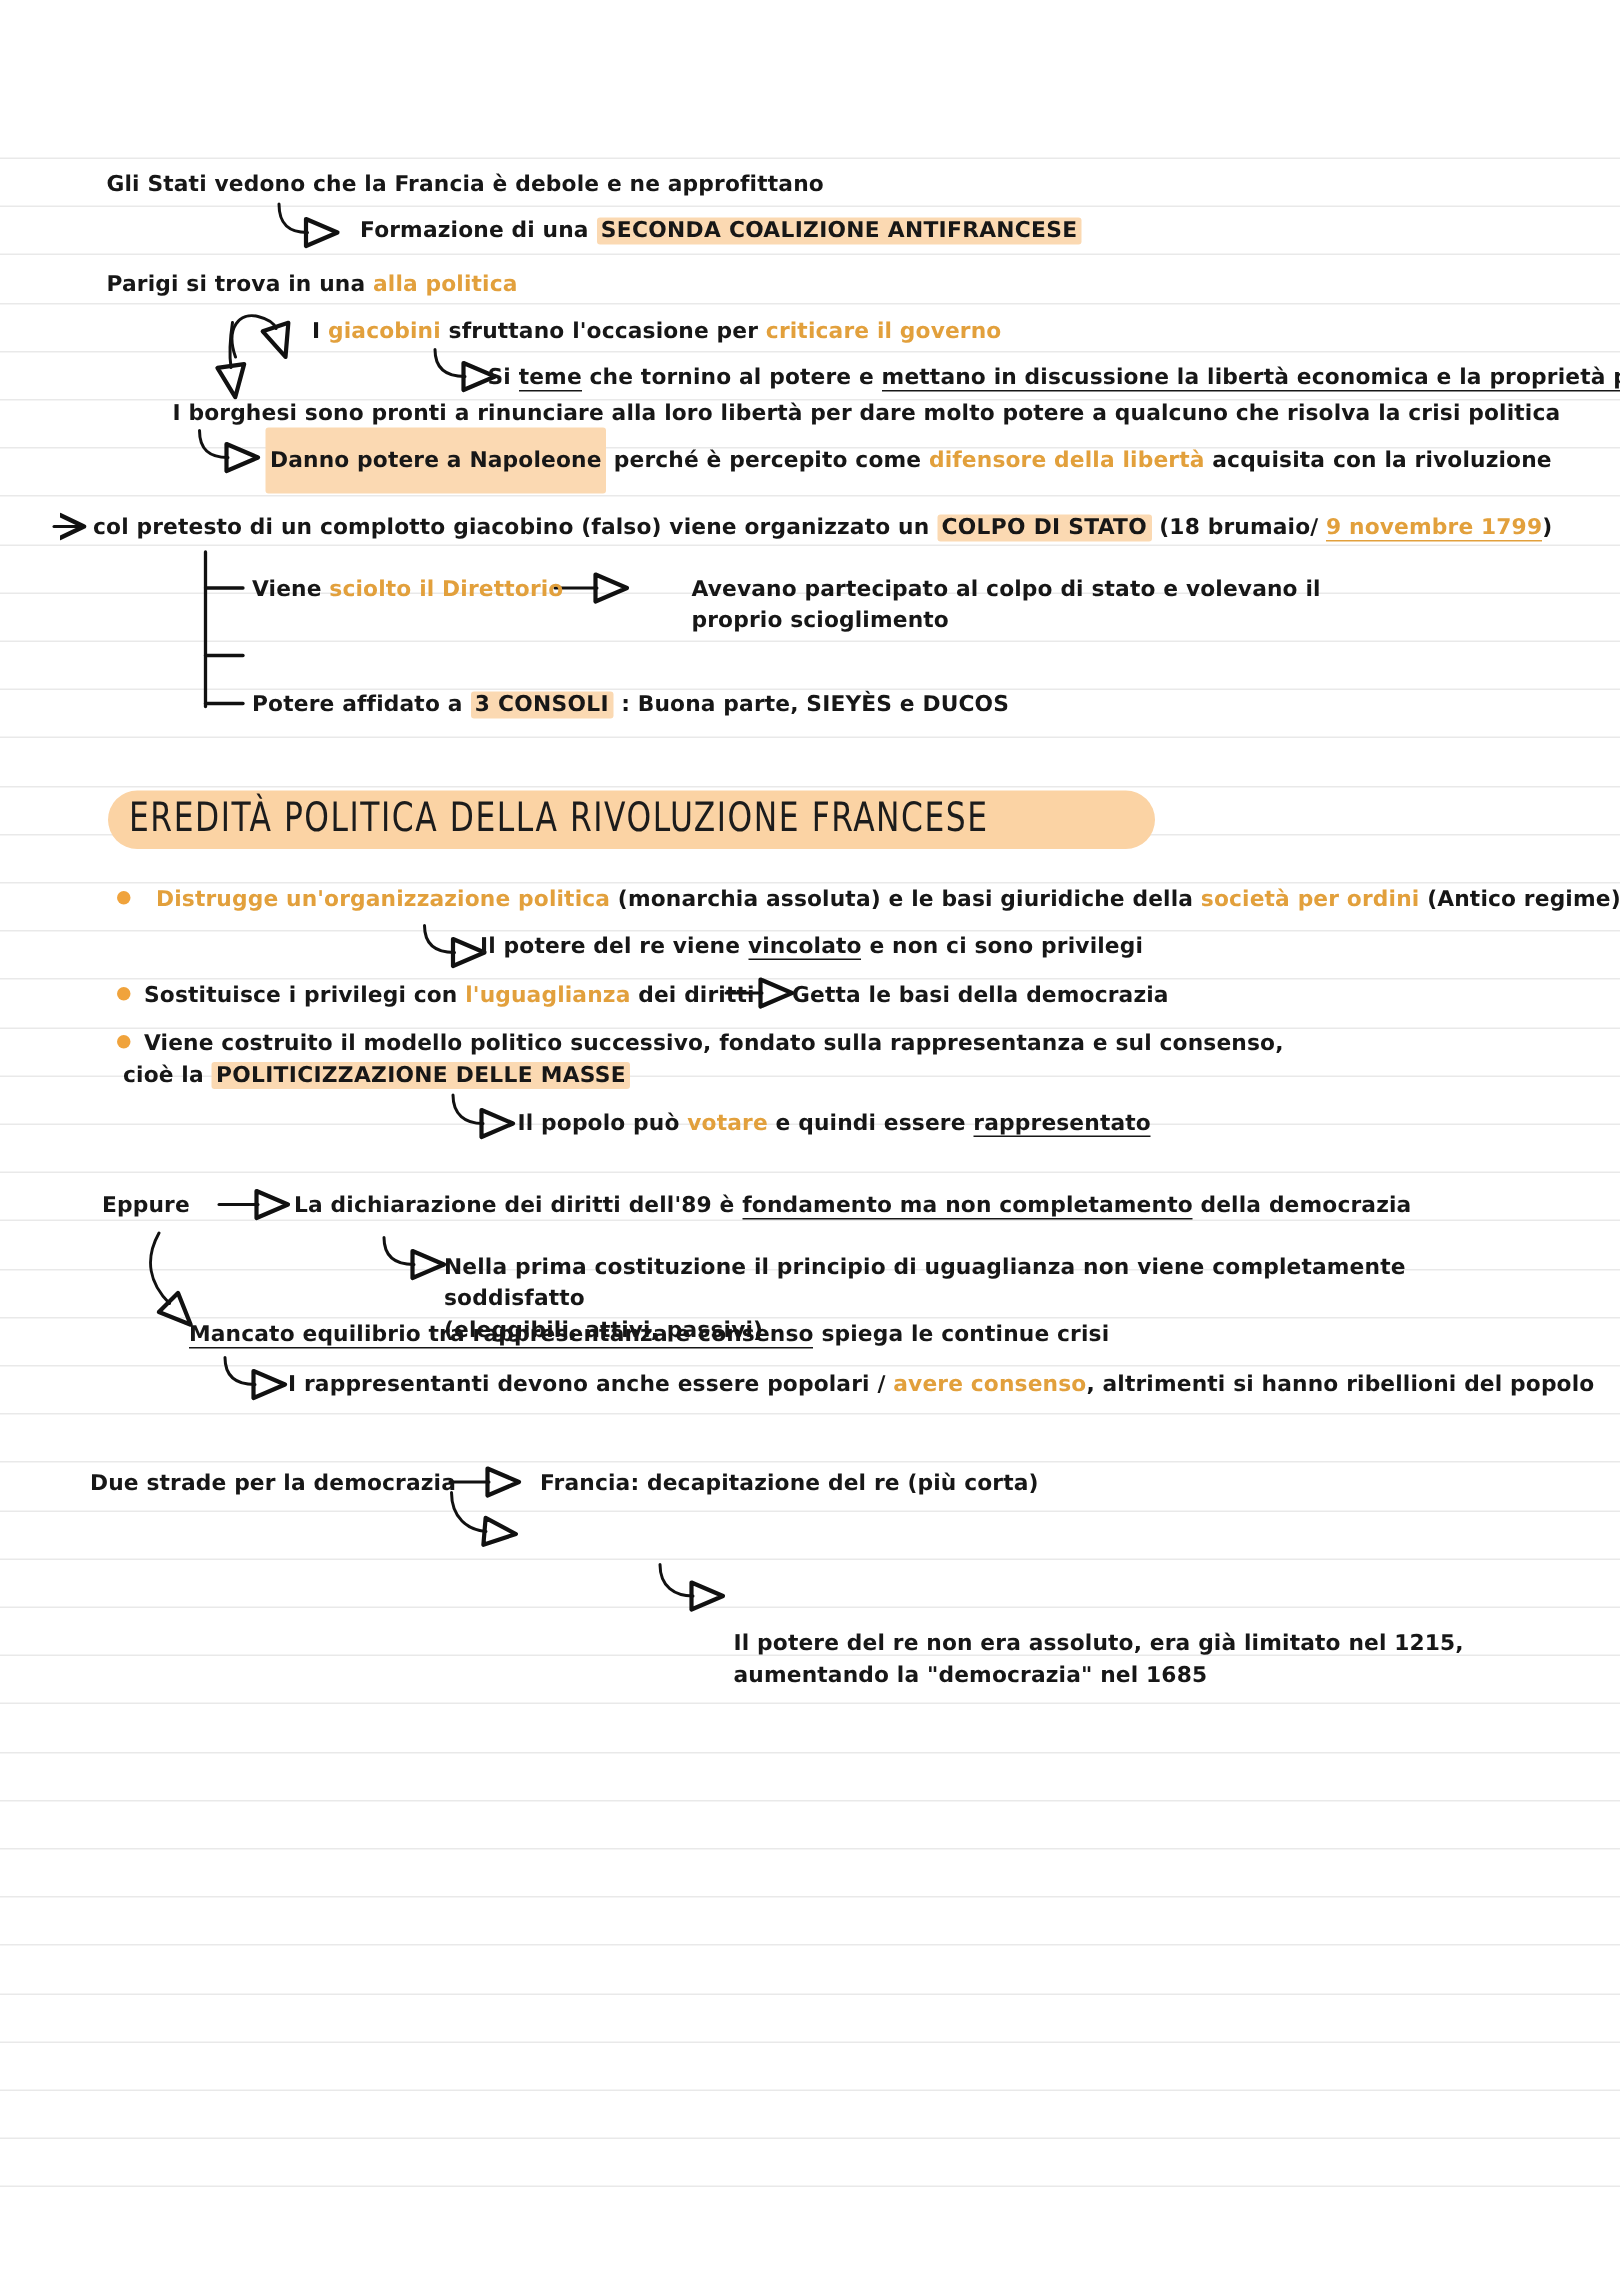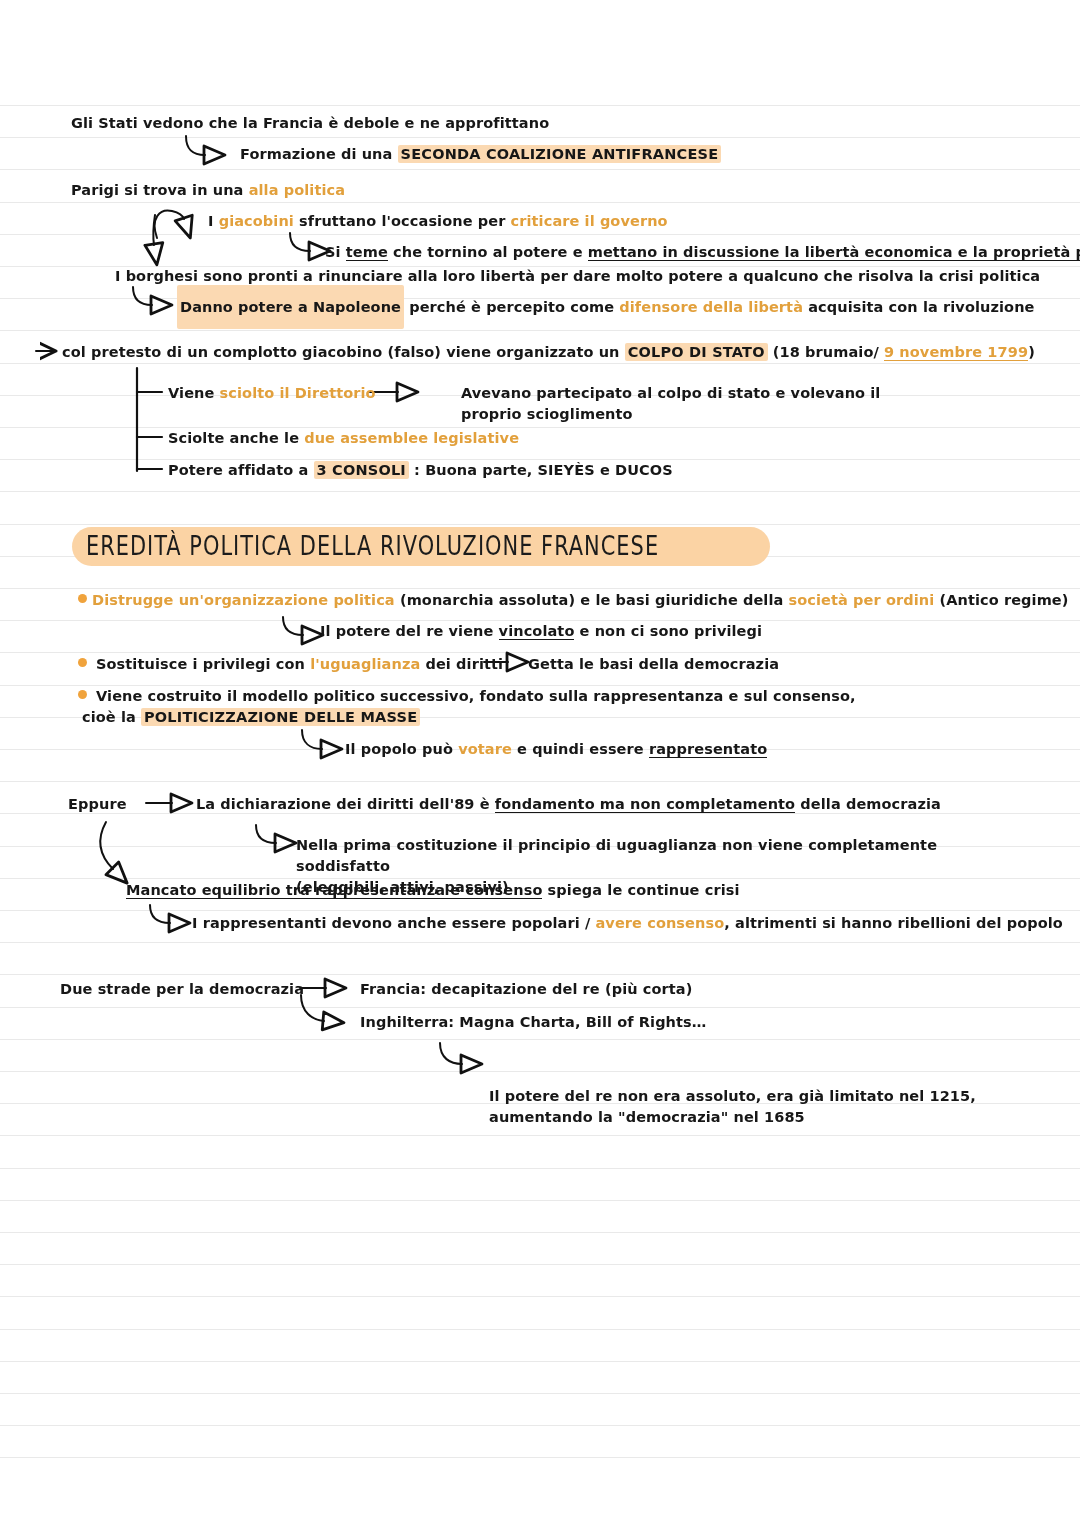--- a/index.html
+++ b/index.html
@@ -198,34 +198,31 @@
 
     <div class="t" style="left:168px;top:383px;">
       <span>Viene </span><span class="or">sciolto il Direttorio</span>
     </div>
 
     <div class="t wrap" style="left:430px;top:383px;width:420px;margin-left:31px;">
       <span>Avevano partecipato al colpo di stato e volevano il</span><br>
       <span>proprio scioglimento</span>
     </div>
 
-    <div class="t" style="left:168px;top:428px;">
-      <span>Sciolte anche le </span><span class="or">due assemblee legislative</span>
-    </div>
 
     <div class="t" style="left:168px;top:460px;">
       <span>Potere affidato a </span><span class="hl2">3 CONSOLI</span><span> : Buona parte, SIEYÈS e DUCOS</span>
     </div>
 
     <div class="title-pill" style="left:72px;top:527px;">
       <span class="ttxt">EREDITÀ POLITICA DELLA RIVOLUZIONE FRANCESE</span>
     </div>
 
     <div class="bullet" style="left:78px;top:594px;"></div>
-    <div class="t" style="left:92px;top:590px;">
+    <div class="t" style="left:104px;top:590px;">
       <span class="or">Distrugge un'organizzazione politica</span><span> (monarchia assoluta) e le basi giuridiche della </span><span class="or">società per ordini</span><span> (Antico regime)</span>
     </div>
 
     <div class="t" style="left:320px;top:621px;">
       <span>Il potere del re viene </span><span class="ul">vincolato</span><span> e non ci sono privilegi</span>
     </div>
 
     <div class="bullet" style="left:78px;top:658px;"></div>
     <div class="t" style="left:96px;top:654px;">
       <span>Sostituisce i privilegi con </span><span class="or">l'uguaglianza</span><span> dei diritti</span>
@@ -265,22 +262,19 @@
     <div class="t" style="left:192px;top:913px;">
       <span>I rappresentanti devono anche essere popolari / </span><span class="or">avere consenso</span><span>, altrimenti si hanno ribellioni del popolo</span>
     </div>
 
     <div class="t" style="left:60px;top:979px;text-align:right;">
       <span>Due strade per la democrazia</span>
     </div>
     <div class="t" style="left:360px;top:979px;">
       <span>Francia: decapitazione del re (più corta)</span>
     </div>
-    <div class="t" style="left:360px;top:1012px;">
-      <span>Inghilterra: Magna Charta, Bill of Rights…</span>
-    </div>
     <div class="t wrap" style="left:489px;top:1046px;width:500px;margin-top:40px;">
       <span>Il potere del re non era assoluto, era già limitato nel 1215,</span><br>
       <span>aumentando la "democrazia" nel 1685</span>
     </div>
 
   </div>
 </div>
 
 </body></html>

